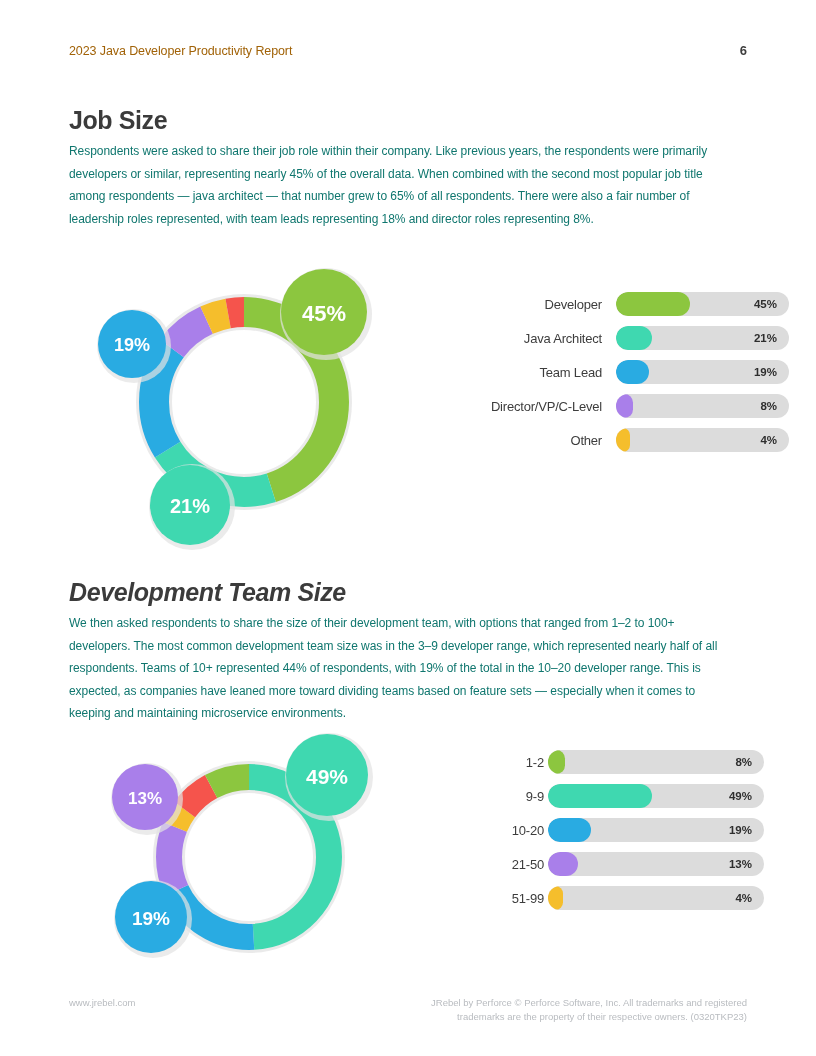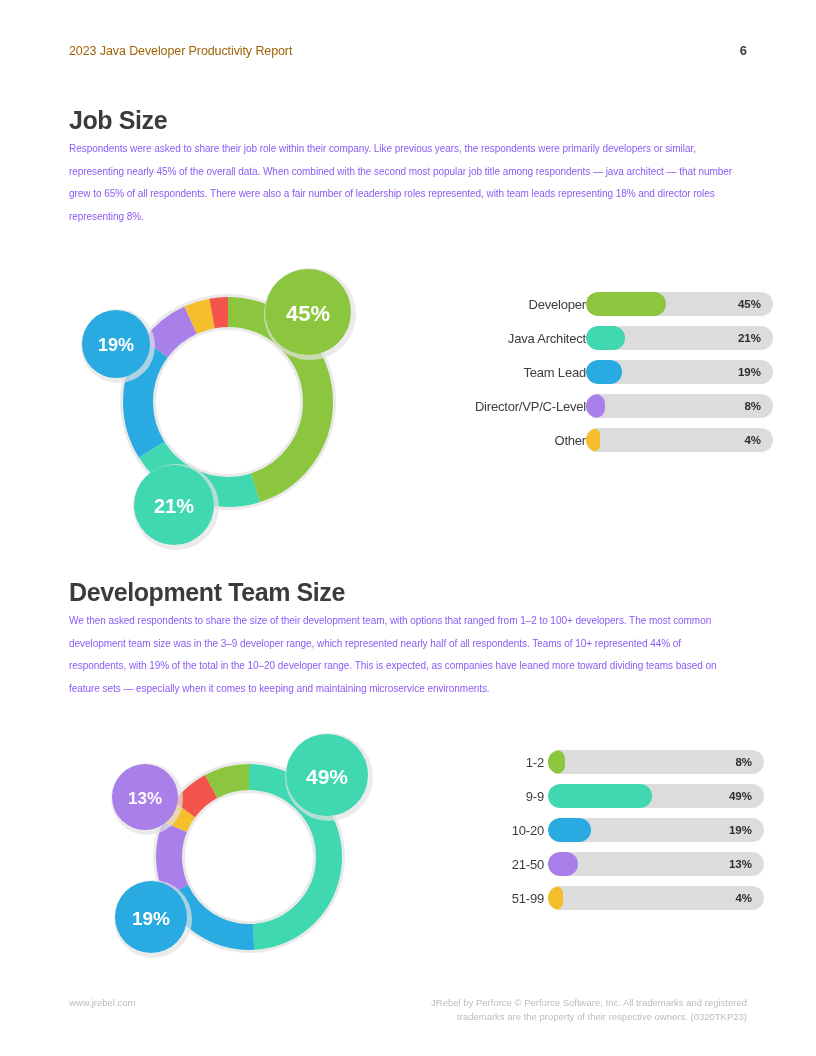--- a/index.html
+++ b/index.html
@@ -45,39 +45,39 @@
   
   .section-title {
     position: absolute;
     left: 69px;
     font-size: 25px;
     font-weight: bold;
     color: #3b3b3b;
     letter-spacing: -0.4px;
   }
   #job-title-heading { top: 89px; }
-  #team-size-heading { top: 561px; }
+  #team-size-heading { top: 561px; font-style: italic; }
 
   .body-text {
     position: absolute;
     left: 69px;
     width: 670px;
-    font-size: 10px;
+    font-size: 12px;
     line-height: 22.6px;
-    color: #8b5cf6;
+    color: #0f766e;
     letter-spacing: -0.05px;
   }
   #job-title-body { top: 128px; }
   #team-size-body { top: 600px; }
 
   
   .chart-block {
     position: absolute;
   }
-  #chart-job-title { top: 252px; left: 58px; width: 680px; height: 290px; }
+  #chart-job-title { top: 252px; left: 74px; width: 680px; height: 290px; }
   #chart-team-size { top: 735px; left: 69px; width: 680px; height: 245px; }
 
   .donut-wrap {
     position: absolute;
     top: 0;
     left: 0;
   }
   .donut-wrap svg { display: block; overflow: visible; }
 
   .bubble-text {
@@ -104,21 +104,21 @@
   #legend-job-title .legend-row { margin-bottom: 10px; }
   #legend-team-size .legend-row { margin-bottom: 10px; }
 
   .legend-label {
     font-size: 13px;
     color: #3d3d3d;
     text-align: right;
     white-space: nowrap;
     letter-spacing: -0.2px;
   }
-  #legend-job-title .legend-label { width: 148px; }
+  #legend-job-title .legend-label { width: 148px; padding-right: 14px; }
   #legend-team-size .legend-label { width: 100px; padding-right: 4px; }
 
   .bar-track {
     position: relative;
     height: 24px;
     border-radius: 12px;
     background: #dcdcdc;
     flex: 1;
     overflow: hidden;
   }

